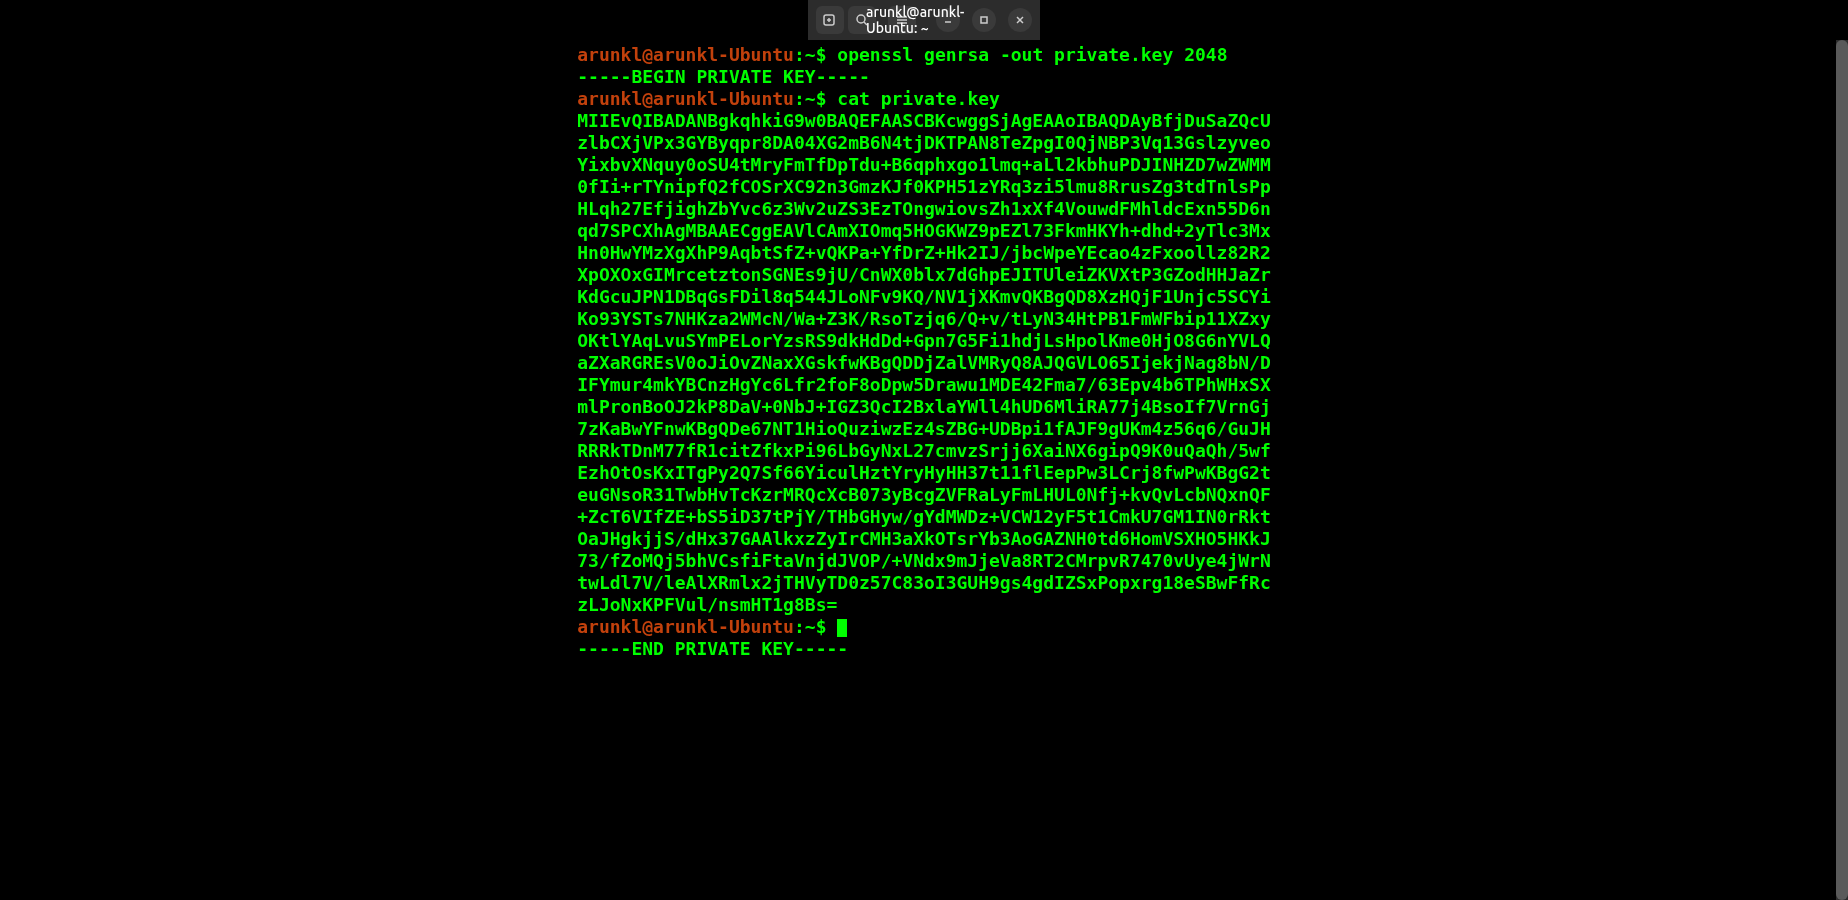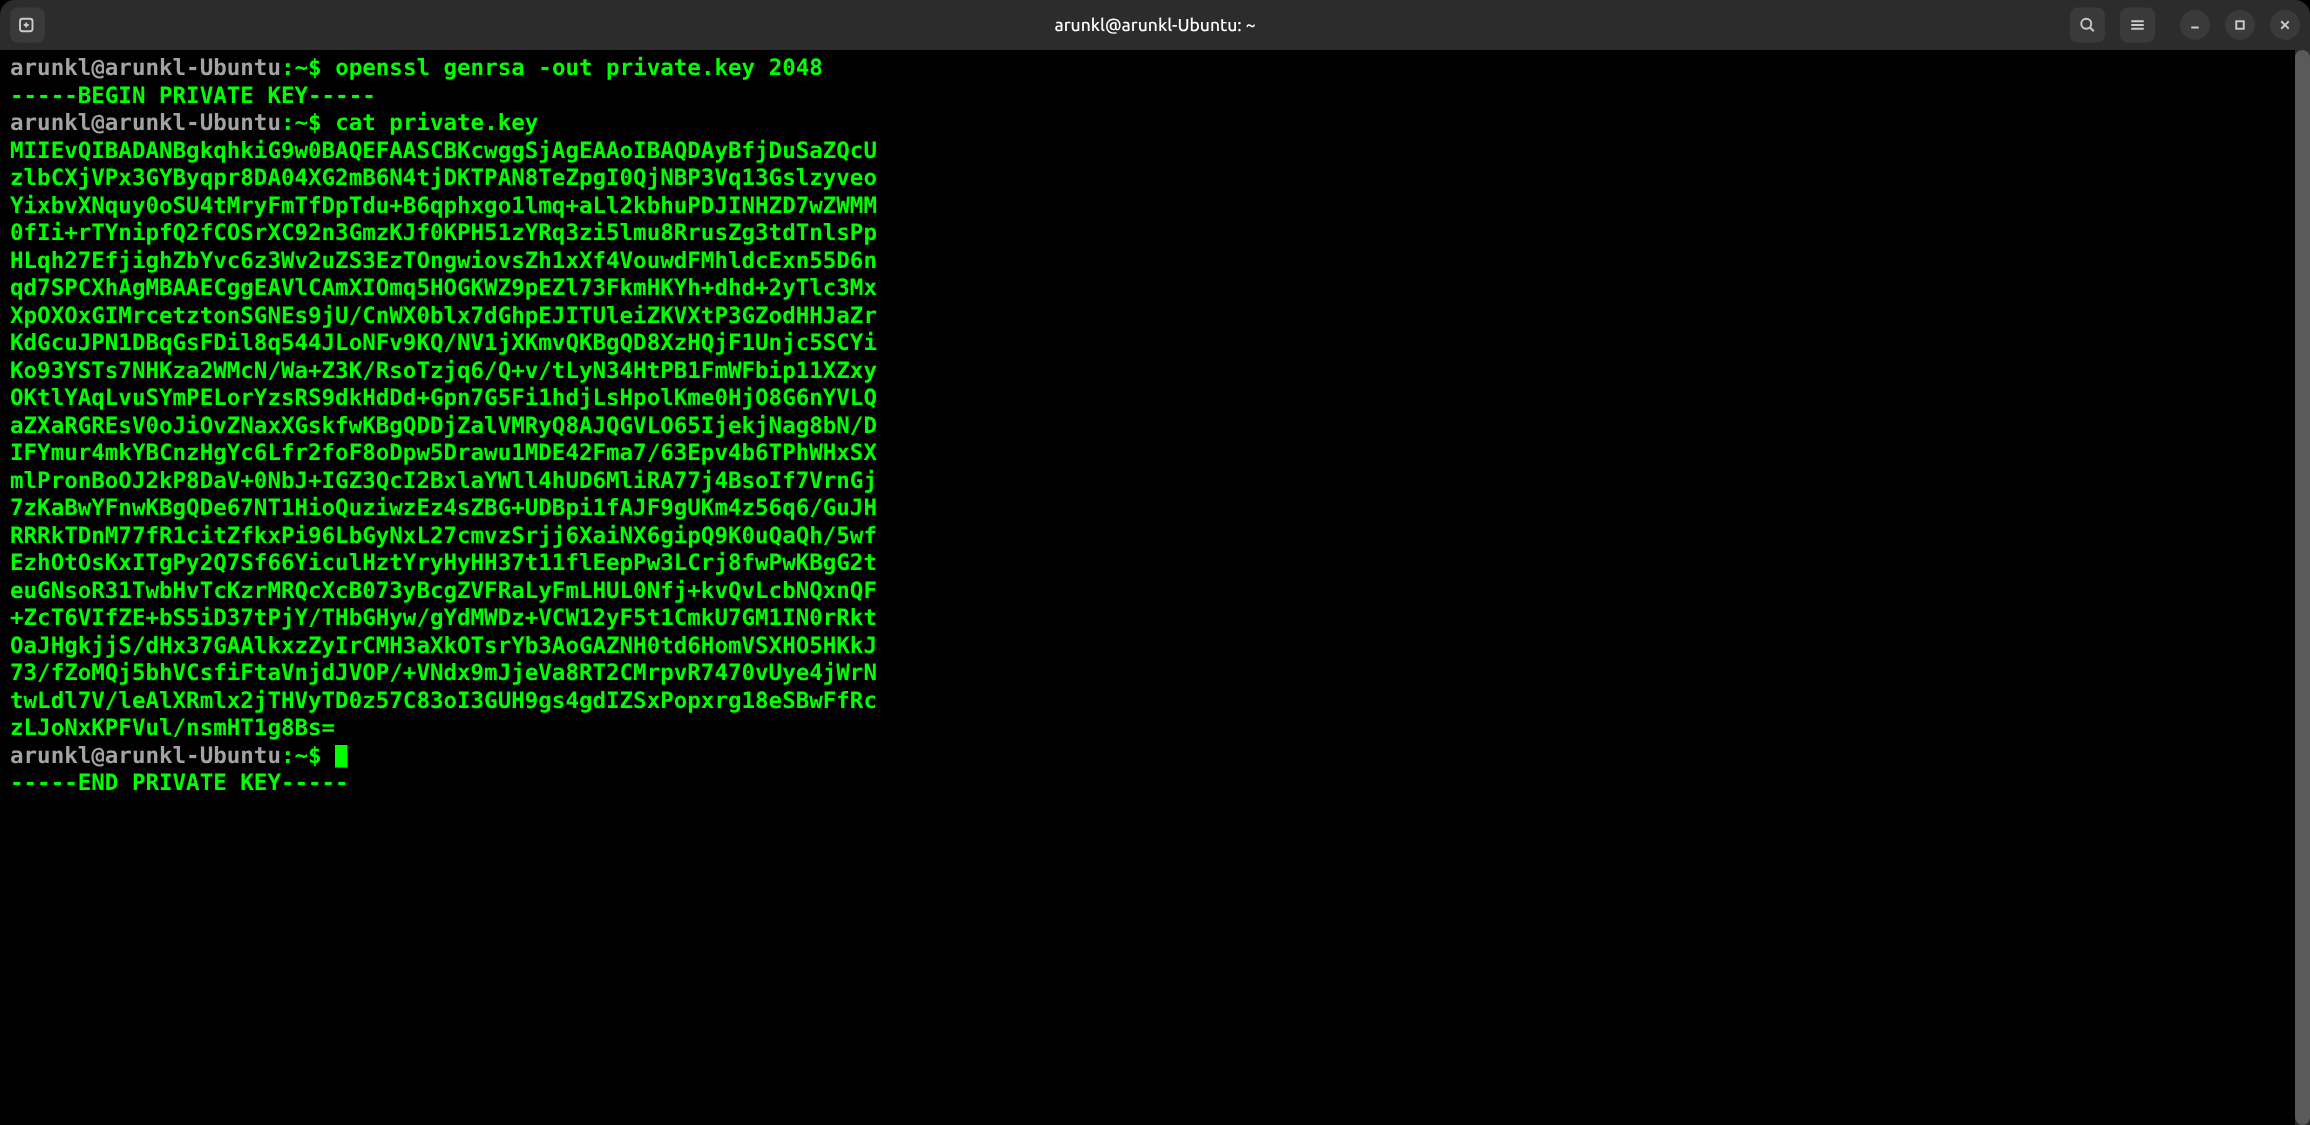--- a/index.html
+++ b/index.html
@@ -18,20 +18,21 @@
     }
     
     .window {
       width: 100%;
       height: 100%;
       background: #000;
       border-radius: 12px;
       overflow: hidden;
       display: flex;
       flex-direction: column;
+      align-items: center;
     }
     
     .titlebar {
       background: #2c2c2c;
       height: 40px;
       display: flex;
       align-items: center;
       padding: 0 8px;
       position: relative;
     }
@@ -109,21 +110,21 @@
     .terminal-line {
       color: #00ff00;
       font-family: 'DejaVu Sans Mono', 'Liberation Mono', monospace;
       font-size: 18px;
       line-height: 22px;
       white-space: pre;
       font-weight: bold;
     }
     
     .prompt-user {
-      color: #a3a3a3;
+      color: #c2410c;
       font-weight: bold;
     }
     
     .prompt-path {
       color: #00ff00;
     }
     
     .prompt-dollar {
       color: #00ff00;
     }
@@ -220,20 +221,21 @@
     <div class="terminal-line"><span class="prompt-user">arunkl@arunkl-Ubuntu</span><span class="prompt-path">:</span><span class="prompt-path">~</span><span class="prompt-dollar">$</span><span class="command-text"> </span><span class="command-text">openssl genrsa -out private.key 2048</span></div>
     <div class="terminal-line output-text">-----BEGIN PRIVATE KEY-----</div>
     <div class="terminal-line"><span class="prompt-user">arunkl@arunkl-Ubuntu</span><span class="prompt-path">:</span><span class="prompt-path">~</span><span class="prompt-dollar">$</span><span class="command-text"> </span><span class="command-text">cat private.key</span></div>
     <div id="key-output">
         <div class="terminal-line output-text">MIIEvQIBADANBgkqhkiG9w0BAQEFAASCBKcwggSjAgEAAoIBAQDAyBfjDuSaZQcU</div>
         <div class="terminal-line output-text">zlbCXjVPx3GYByqpr8DA04XG2mB6N4tjDKTPAN8TeZpgI0QjNBP3Vq13Gslzyveo</div>
         <div class="terminal-line output-text">YixbvXNquy0oSU4tMryFmTfDpTdu+B6qphxgo1lmq+aLl2kbhuPDJINHZD7wZWMM</div>
         <div class="terminal-line output-text">0fIi+rTYnipfQ2fCOSrXC92n3GmzKJf0KPH51zYRq3zi5lmu8RrusZg3tdTnlsPp</div>
         <div class="terminal-line output-text">HLqh27EfjighZbYvc6z3Wv2uZS3EzTOngwiovsZh1xXf4VouwdFMhldcExn55D6n</div>
         <div class="terminal-line output-text">qd7SPCXhAgMBAAECggEAVlCAmXIOmq5HOGKWZ9pEZl73FkmHKYh+dhd+2yTlc3Mx</div>
+        <div class="terminal-line output-text">Hn0HwYMzXgXhP9AqbtSfZ+vQKPa+YfDrZ+Hk2IJ/jbcWpeYEcao4zFxoollz82R2</div>
         <div class="terminal-line output-text">XpOXOxGIMrcetztonSGNEs9jU/CnWX0blx7dGhpEJITUleiZKVXtP3GZodHHJaZr</div>
         <div class="terminal-line output-text">KdGcuJPN1DBqGsFDil8q544JLoNFv9KQ/NV1jXKmvQKBgQD8XzHQjF1Unjc5SCYi</div>
         <div class="terminal-line output-text">Ko93YSTs7NHKza2WMcN/Wa+Z3K/RsoTzjq6/Q+v/tLyN34HtPB1FmWFbip11XZxy</div>
         <div class="terminal-line output-text">OKtlYAqLvuSYmPELorYzsRS9dkHdDd+Gpn7G5Fi1hdjLsHpolKme0HjO8G6nYVLQ</div>
         <div class="terminal-line output-text">aZXaRGREsV0oJiOvZNaxXGskfwKBgQDDjZalVMRyQ8AJQGVLO65IjekjNag8bN/D</div>
         <div class="terminal-line output-text">IFYmur4mkYBCnzHgYc6Lfr2foF8oDpw5Drawu1MDE42Fma7/63Epv4b6TPhWHxSX</div>
         <div class="terminal-line output-text">mlPronBoOJ2kP8DaV+0NbJ+IGZ3QcI2BxlaYWll4hUD6MliRA77j4BsoIf7VrnGj</div>
         <div class="terminal-line output-text">7zKaBwYFnwKBgQDe67NT1HioQuziwzEz4sZBG+UDBpi1fAJF9gUKm4z56q6/GuJH</div>
         <div class="terminal-line output-text">RRRkTDnM77fR1citZfkxPi96LbGyNxL27cmvzSrjj6XaiNX6gipQ9K0uQaQh/5wf</div>
         <div class="terminal-line output-text">EzhOtOsKxITgPy2Q7Sf66YiculHztYryHyHH37t11flEepPw3LCrj8fwPwKBgG2t</div>

